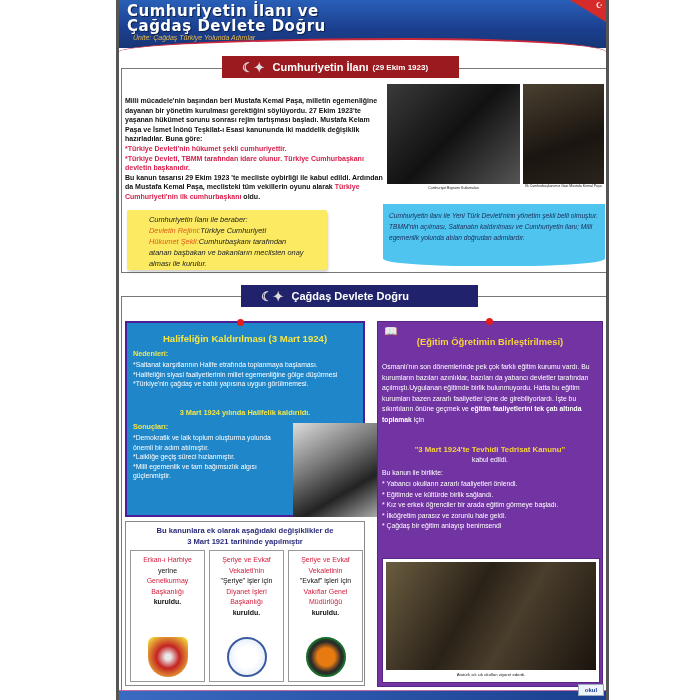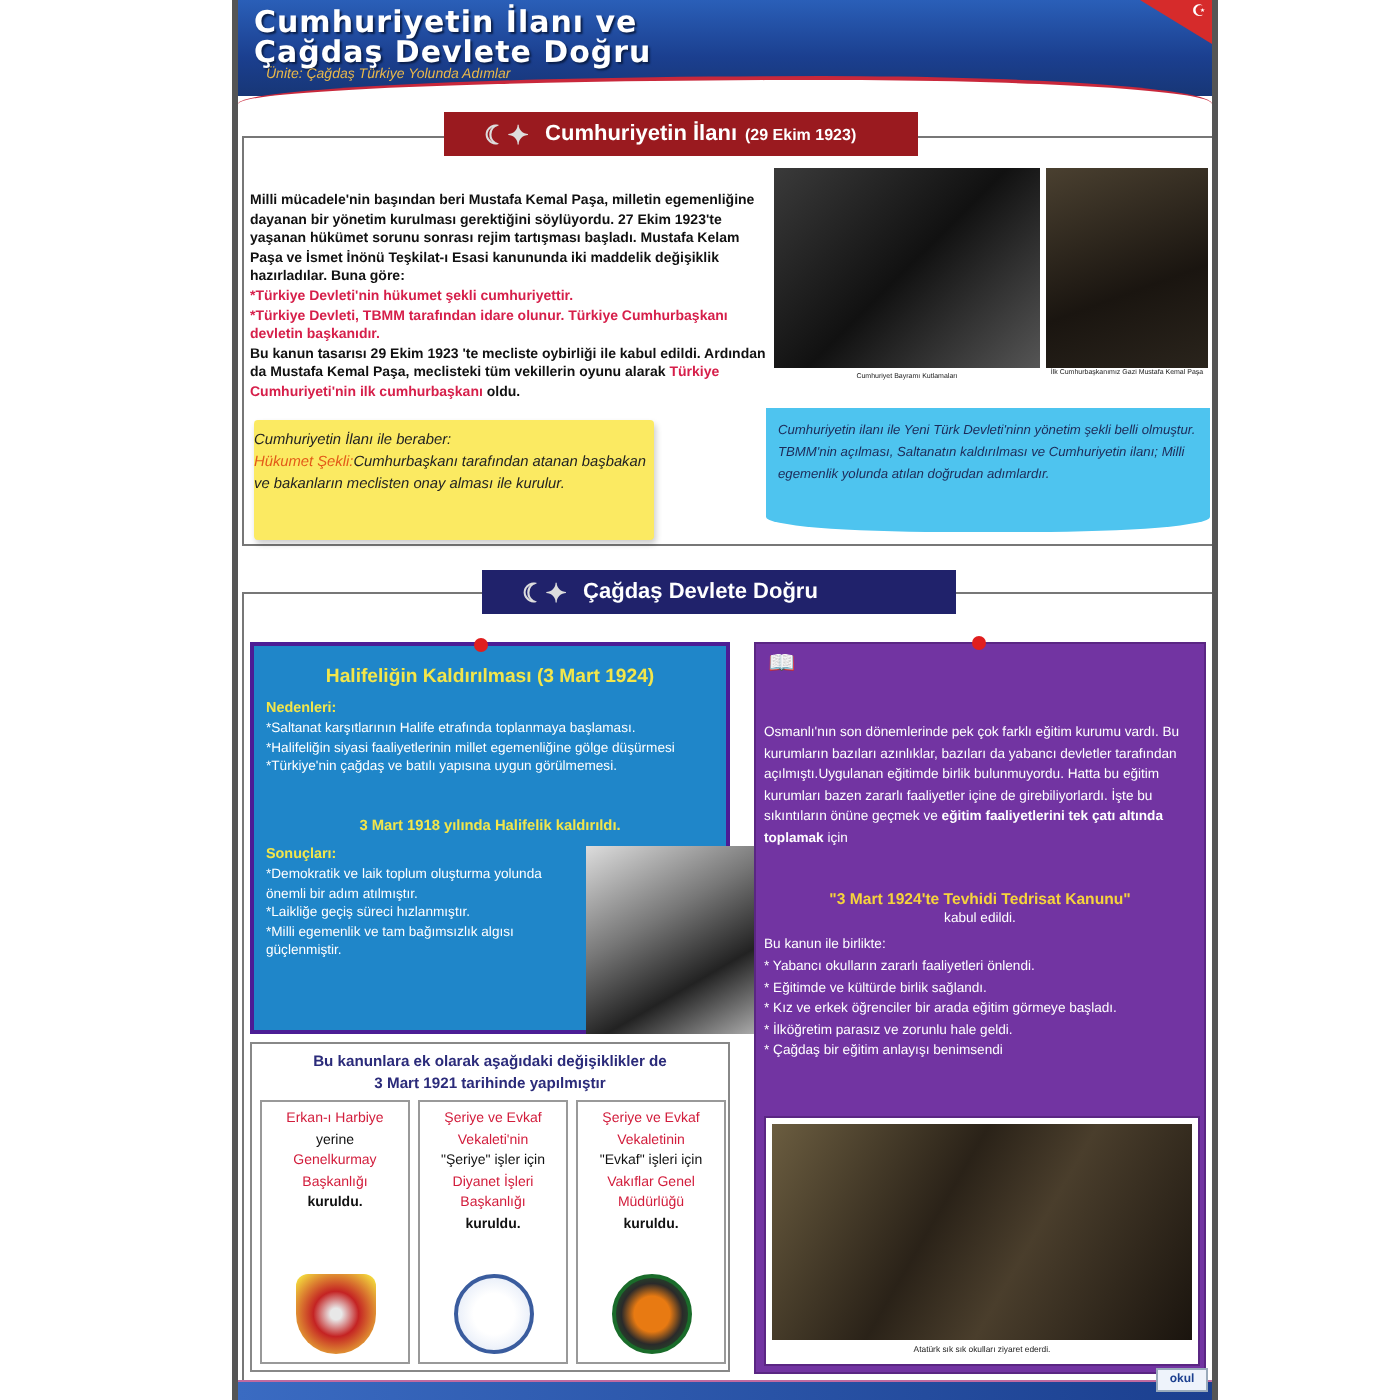--- a/index.html
+++ b/index.html
@@ -26,21 +26,21 @@
   .intro { position: absolute; left: 6px; top: 96px; width: 262px; font-size: 7px; line-height: 9.6px; color: #111; font-weight: bold; }
   .intro .red { color: #d61f4a; }
 
   .photo { position: absolute; background: linear-gradient(135deg, #3a3a3a, #111 50%, #555); }
   .photo-ceremony { left: 268px; top: 84px; width: 133px; height: 100px; }
   .photo-ataturk { left: 404px; top: 84px; width: 81px; height: 100px; background: linear-gradient(160deg, #4a4030, #1a1510 60%, #2a241c); }
   .caption { position: absolute; font-size: 3.5px; color: #222; text-align: center; }
   .cap-ceremony { left: 268px; top: 186px; width: 133px; }
   .cap-ataturk { left: 404px; top: 184px; width: 81px; }
 
-  .note-yellow { position: absolute; left: 8px; top: 210px; width: 200px; height: 60px; background: #fbea62; border-radius: 2px; padding: 4px 0; font-size: 7.4px; line-height: 11px; color: #222; font-style: italic; box-shadow: 1px 2px 3px rgba(0,0,0,0.2); }
+  .note-yellow { position: absolute; left: 8px; top: 210px; width: 200px; height: 60px; background: #fbea62; border-radius: 2px; padding: 4px 22px; font-size: 7.4px; line-height: 11px; color: #222; font-style: italic; box-shadow: 1px 2px 3px rgba(0,0,0,0.2); }
   .note-yellow .or { color: #e35a18; }
 
   .note-blue { position: absolute; left: 264px; top: 204px; width: 222px; height: 62px; background: #4ec4ef; padding: 6px 6px; font-size: 6.6px; line-height: 11px; color: #1d2a58; font-style: italic; border-radius: 0 0 40% 40% / 0 0 12% 12%; }
 
   .box-blue { position: absolute; left: 6px; top: 321px; width: 240px; height: 196px; background: #1f86c9; border: 2px solid #4c1d95; }
   .pin { position: absolute; width: 7px; height: 7px; border-radius: 50%; background: #e01e1e; }
   .box-blue .bt { position: absolute; left: 0; top: 10px; width: 100%; text-align: center; color: #f3e64a; font-size: 9.6px; font-weight: bold; }
   .box-blue .lbl { position: absolute; left: 6px; color: #f3e64a; font-size: 7.2px; font-weight: bold; }
   .box-blue .txt { position: absolute; left: 6px; color: #fff; font-size: 6.8px; line-height: 9.6px; }
   .box-blue .center-y { position: absolute; left: 0; width: 100%; text-align: center; color: #f3e64a; font-size: 7.4px; font-weight: bold; }
@@ -99,20 +99,21 @@
     <span>Bu kanun tasarısı 29 Ekim 1923 'te mecliste oybirliği ile kabul edildi. Ardından da Mustafa Kemal Paşa, meclisteki tüm vekillerin oyunu alarak </span><span class="red">Türkiye Cumhuriyeti'nin ilk cumhurbaşkanı</span><span> oldu.</span>
   </div>
 
   <div class="photo photo-ceremony"></div>
   <div class="caption cap-ceremony">Cumhuriyet Bayramı Kutlamaları</div>
   <div class="photo photo-ataturk"></div>
   <div class="caption cap-ataturk">İlk Cumhurbaşkanımız Gazi Mustafa Kemal Paşa</div>
 
   <div class="note-yellow">
     <div>Cumhuriyetin İlanı ile beraber:</div>
+    <div><span class="or">Devletin Rejimi:</span><span>Türkiye  Cumhuriyeti</span></div>
     <div><span class="or">Hükumet Şekli:</span><span>Cumhurbaşkanı tarafından atanan başbakan ve bakanların meclisten onay alması ile kurulur.</span></div>
   </div>
 
   <div class="note-blue">
     <div>Cumhuriyetin ilanı ile Yeni Türk Devleti'ninn yönetim şekli belli olmuştur.</div>
     <div>TBMM'nin açılması, Saltanatın kaldırılması ve Cumhuriyetin ilanı; Milli egemenlik yolunda atılan doğrudan adımlardır.</div>
   </div>
 
   <div class="sec2-frame"></div>
   <div class="sec-bar sec2-bar">
@@ -122,21 +123,21 @@
 
   <div class="box-blue">
     <div class="pin" style="left:110px; top:-4px;"></div>
     <div class="bt">Halifeliğin Kaldırılması (3 Mart 1924)</div>
     <div class="lbl" style="top:26px;">Nedenleri:</div>
     <div class="txt" style="top:37px; width:228px;">
       <div>*Saltanat karşıtlarının Halife etrafında toplanmaya başlaması.</div>
       <div>*Halifeliğin siyasi faaliyetlerinin millet egemenliğine gölge düşürmesi</div>
       <div>*Türkiye'nin çağdaş ve batılı yapısına uygun görülmemesi.</div>
     </div>
-    <div class="center-y" style="top:85px;">3 Mart 1918 yılında Halifelik kaldırıldı.</div>
+    <div class="center-y" style="top:85px;">3 Mart 1924 yılında Halifelik kaldırıldı.</div>
     <div class="lbl" style="top:99px;">Sonuçları:</div>
     <div class="txt" style="top:110px; width:150px;">
       <div>*Demokratik ve laik toplum oluşturma yolunda önemli bir adım atılmıştır.</div>
       <div>*Laikliğe geçiş süreci hızlanmıştır.</div>
       <div>*Milli egemenlik ve tam bağımsızlık algısı güçlenmiştir.</div>
     </div>
     <div class="photo photo-halife"></div>
   </div>
 
   <div class="laws-box">
@@ -164,20 +165,21 @@
       <div class="r">Vakıflar Genel Müdürlüğü</div>
       <div class="k">kuruldu.</div>
       <div class="emblem em3"></div>
     </div>
   </div>
 
   <div class="box-purple">
     <div class="pin" style="left:108px; top:-4px;"></div>
     <div class="book">📖</div>
     <div class="pt">
+      <div>(Eğitim Öğretimin Birleştirilmesi)</div>
     </div>
     <div class="ptxt" style="top:40px;">
       <span>Osmanlı'nın son dönemlerinde  pek çok farklı eğitim kurumu vardı. Bu kurumların bazıları azınlıklar, bazıları da yabancı devletler tarafından açılmıştı.Uygulanan eğitimde birlik bulunmuyordu. Hatta bu eğitim kurumları bazen zararlı faaliyetler içine de girebiliyorlardı. İşte bu sıkıntıların önüne geçmek ve </span><b>eğitim faaliyetlerini tek çatı altında toplamak</b><span> için</span>
     </div>
     <div class="yc" style="top:123px;">"3 Mart 1924'te Tevhidi Tedrisat Kanunu"</div>
     <div class="wc" style="top:134px;">kabul edildi.</div>
     <div class="ptxt" style="top:146px;">Bu kanun ile birlikte:</div>
     <div class="ptxt" style="top:157px;">
       <div>* Yabancı okulların zararlı faaliyetleri önlendi.</div>
       <div>* Eğitimde ve kültürde birlik sağlandı.</div>

